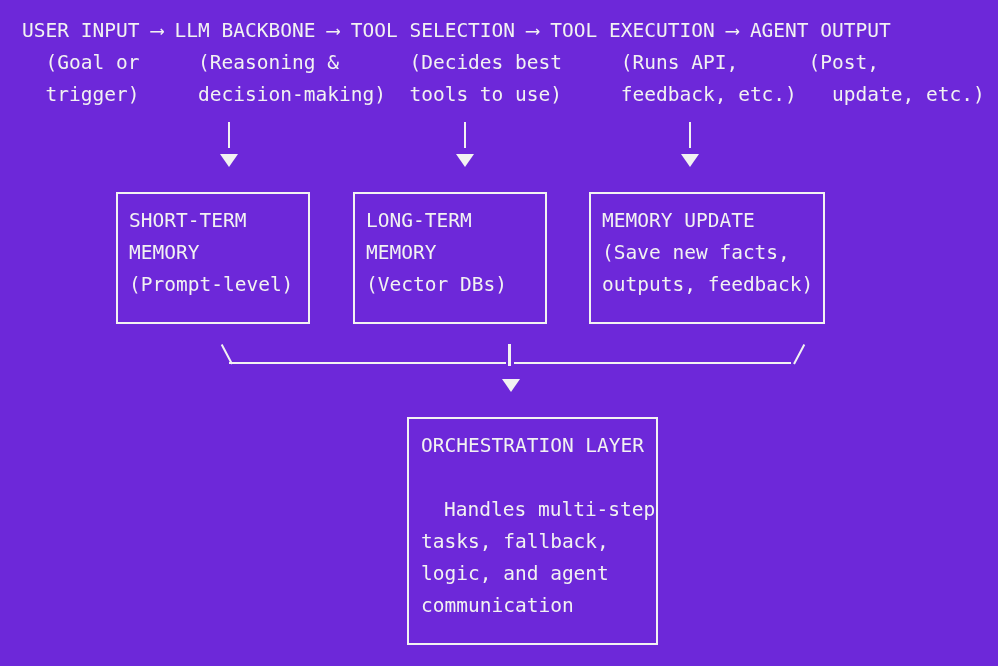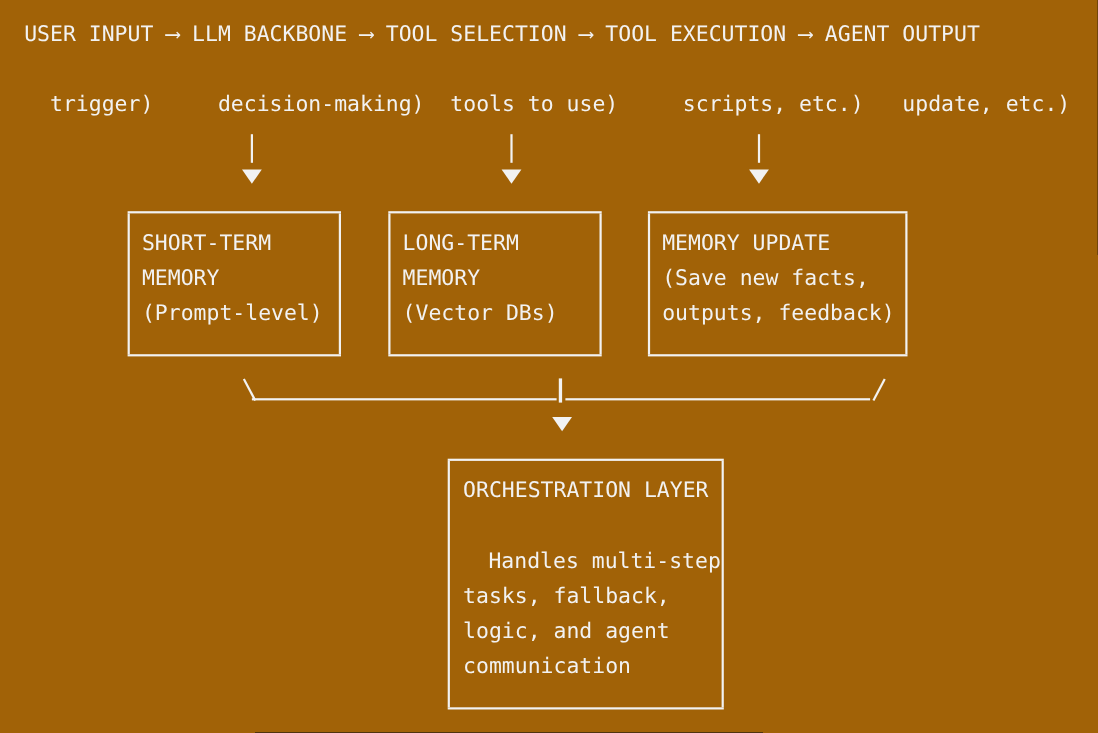--- a/index.html
+++ b/index.html
@@ -84,26 +84,27 @@
     width: 3px;
     background: #f2f2f2;
   }
 
   .slash-left  { transform: rotate(-28deg); transform-origin: bottom center; }
   .slash-right { transform: rotate(28deg);  transform-origin: bottom center; }
 </style>
 </head>
 <body style="background: rgb(22, 22, 22);">
 
-<div id="diagram-root" style="background: #a16207;">
+<div id="diagram-root" style="background: #6d28d9;">
 
   <div class="ascii-line pipeline-row" style="left: 22px; top: 15px; color: rgb(242, 242, 242);">USER INPUT ⟶ LLM BACKBONE ⟶ TOOL SELECTION ⟶ TOOL EXECUTION ⟶ AGENT OUTPUT</div>
 
+  <div class="ascii-line pipeline-row" style="left: 22px; top: 47px; color: rgb(242, 242, 242);">  (Goal or     (Reasoning &amp;      (Decides best     (Runs API,      (Post,</div>
 
-  <div class="ascii-line pipeline-row" style="left: 22px; top: 79px; color: rgb(242, 242, 242);">  trigger)     decision-making)  tools to use)     scripts, etc.)   update, etc.)</div>
+  <div class="ascii-line pipeline-row" style="left: 22px; top: 79px; color: rgb(242, 242, 242);">  trigger)     decision-making)  tools to use)     feedback, etc.)   update, etc.)</div>
 
   <div class="connector-pipe" style="left: 228px; top: 122px; height: 26px; background: rgb(242, 242, 242);"></div>
   <div class="connector-arrow" style="left: 220px; top: 154px; border-top-color: rgb(242, 242, 242);"></div>
 
   <div class="connector-pipe" style="left: 464px; top: 122px; height: 26px; background: rgb(242, 242, 242);"></div>
   <div class="connector-arrow" style="left: 456px; top: 154px; border-top-color: rgb(242, 242, 242);"></div>
 
   <div class="connector-pipe" style="left: 689px; top: 122px; height: 26px; background: rgb(242, 242, 242);"></div>
   <div class="connector-arrow" style="left: 681px; top: 154px; border-top-color: rgb(242, 242, 242);"></div>
 

